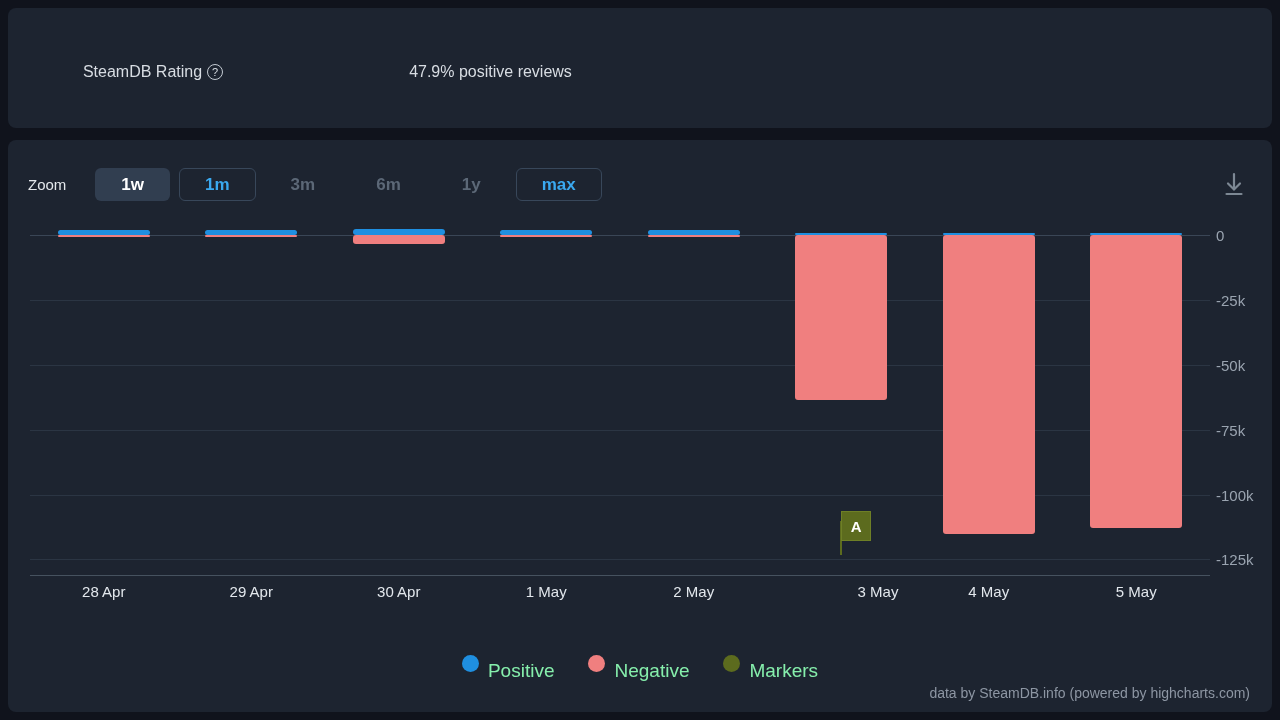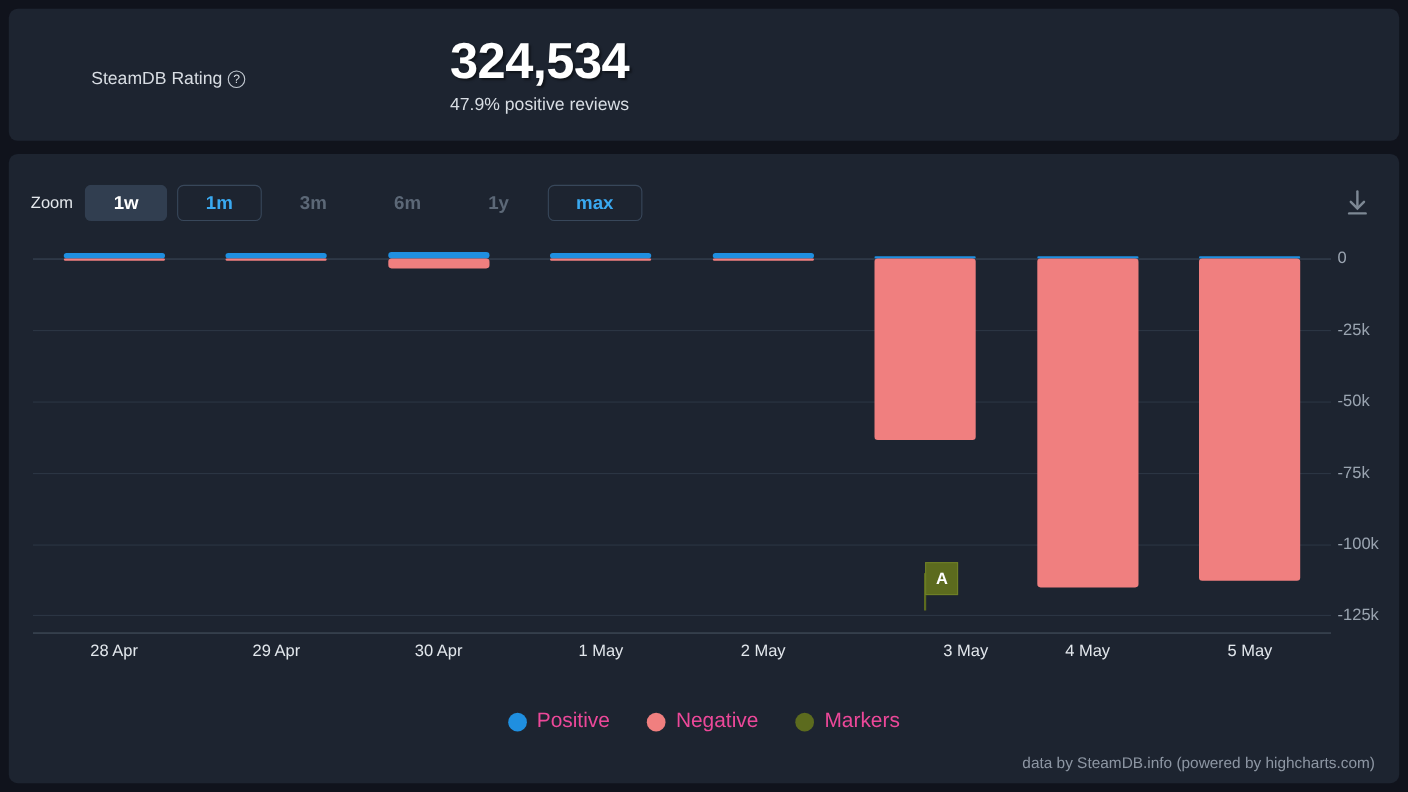--- a/index.html
+++ b/index.html
@@ -65,21 +65,21 @@
 
   
   .chart-card {
     position: relative; margin-top: 12px;
     width: 1264px; height: 572px;
     background: #1d2430; border-radius: 8px;
   }
 
   .zoom-bar {
     position: absolute; left: 20px; top: 28px;
-    display: flex; align-items: center; gap: 9px;
+    display: flex; align-items: center; gap: 27px;
   }
   .zoom-label { font-size: 15px; color: #e4e8ec; margin-right: 2px; }
   .zoom-btn {
     font-size: 17px; font-weight: bold; padding: 7px 25px;
     border-radius: 6px; border: 1px solid transparent;
     background: transparent; color: #5c6877; cursor: pointer;
     line-height: 1;
   }
   .zoom-btn.active { background: #313e50; color: #ffffff; }
   .zoom-btn.outlined { border-color: #38475a; color: #3aa9f0; }
@@ -140,21 +140,21 @@
   }
 
   .legend {
     position: absolute; left: 0; top: 505px; width: 1264px;
     display: flex; align-items: center; justify-content: center; gap: 34px;
   }
   .legend-item {
     display: flex; align-items: center; gap: 9px; cursor: pointer;
   }
   .legend-dot { width: 17px; height: 17px; border-radius: 50%; }
-  .legend-text { font-size: 19px; color: #ec4899; }
+  .legend-text { font-size: 19px; color: #86efac; margin-top: 15px; }
 
   .credits {
     position: absolute; right: 22px; top: 545px;
     font-size: 14px; color: #8d96a3;
   }
 </style>
 </head>
 <body>
 
 <div class="page">
@@ -163,21 +163,20 @@
 
 
     <div class="stat-block rating">
       <div class="stat-label">
         <span>SteamDB Rating</span>
         <span class="help-icon">?</span>
       </div>
     </div>
 
     <div class="stat-block reviews">
-      <div class="stat-value">324,534</div>
       <div class="stat-label">47.9% positive reviews</div>
     </div>
 
   </div>
 
   <div class="chart-card">
 
     <div class="zoom-bar">
       <span class="zoom-label">Zoom</span>
       <div id="zoom-buttons" style="display:flex;align-items:center;gap:9px;">

